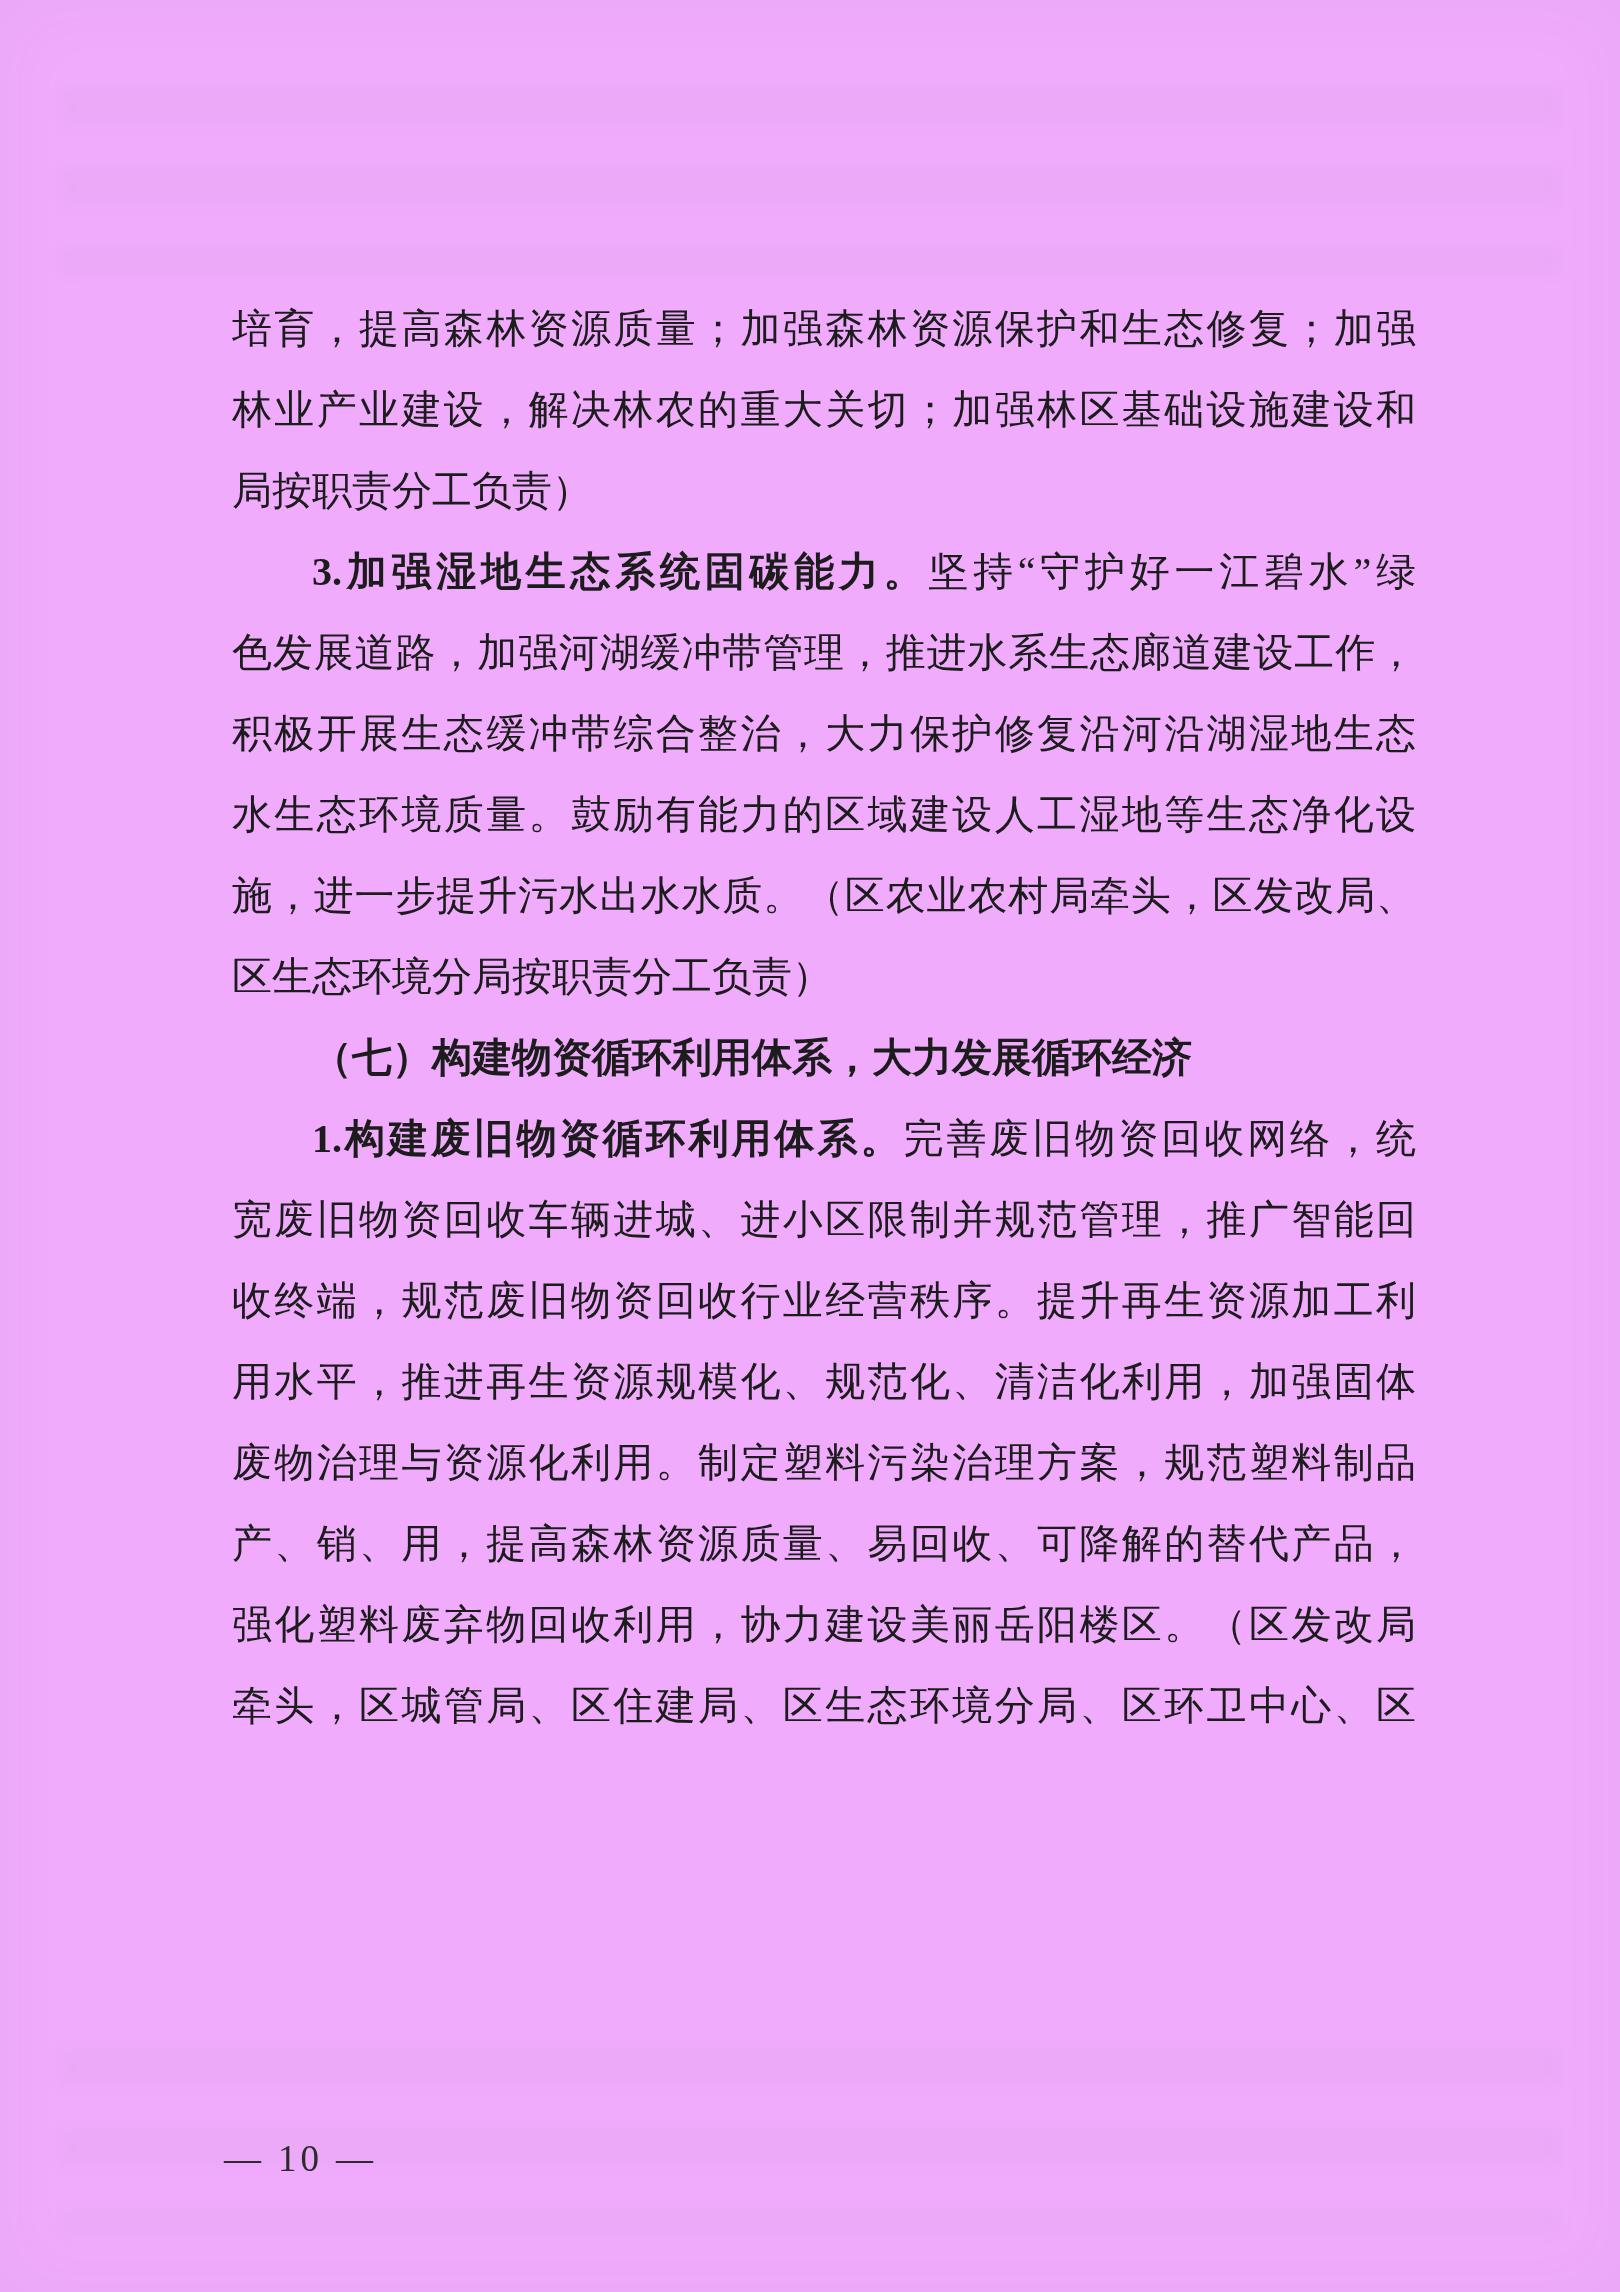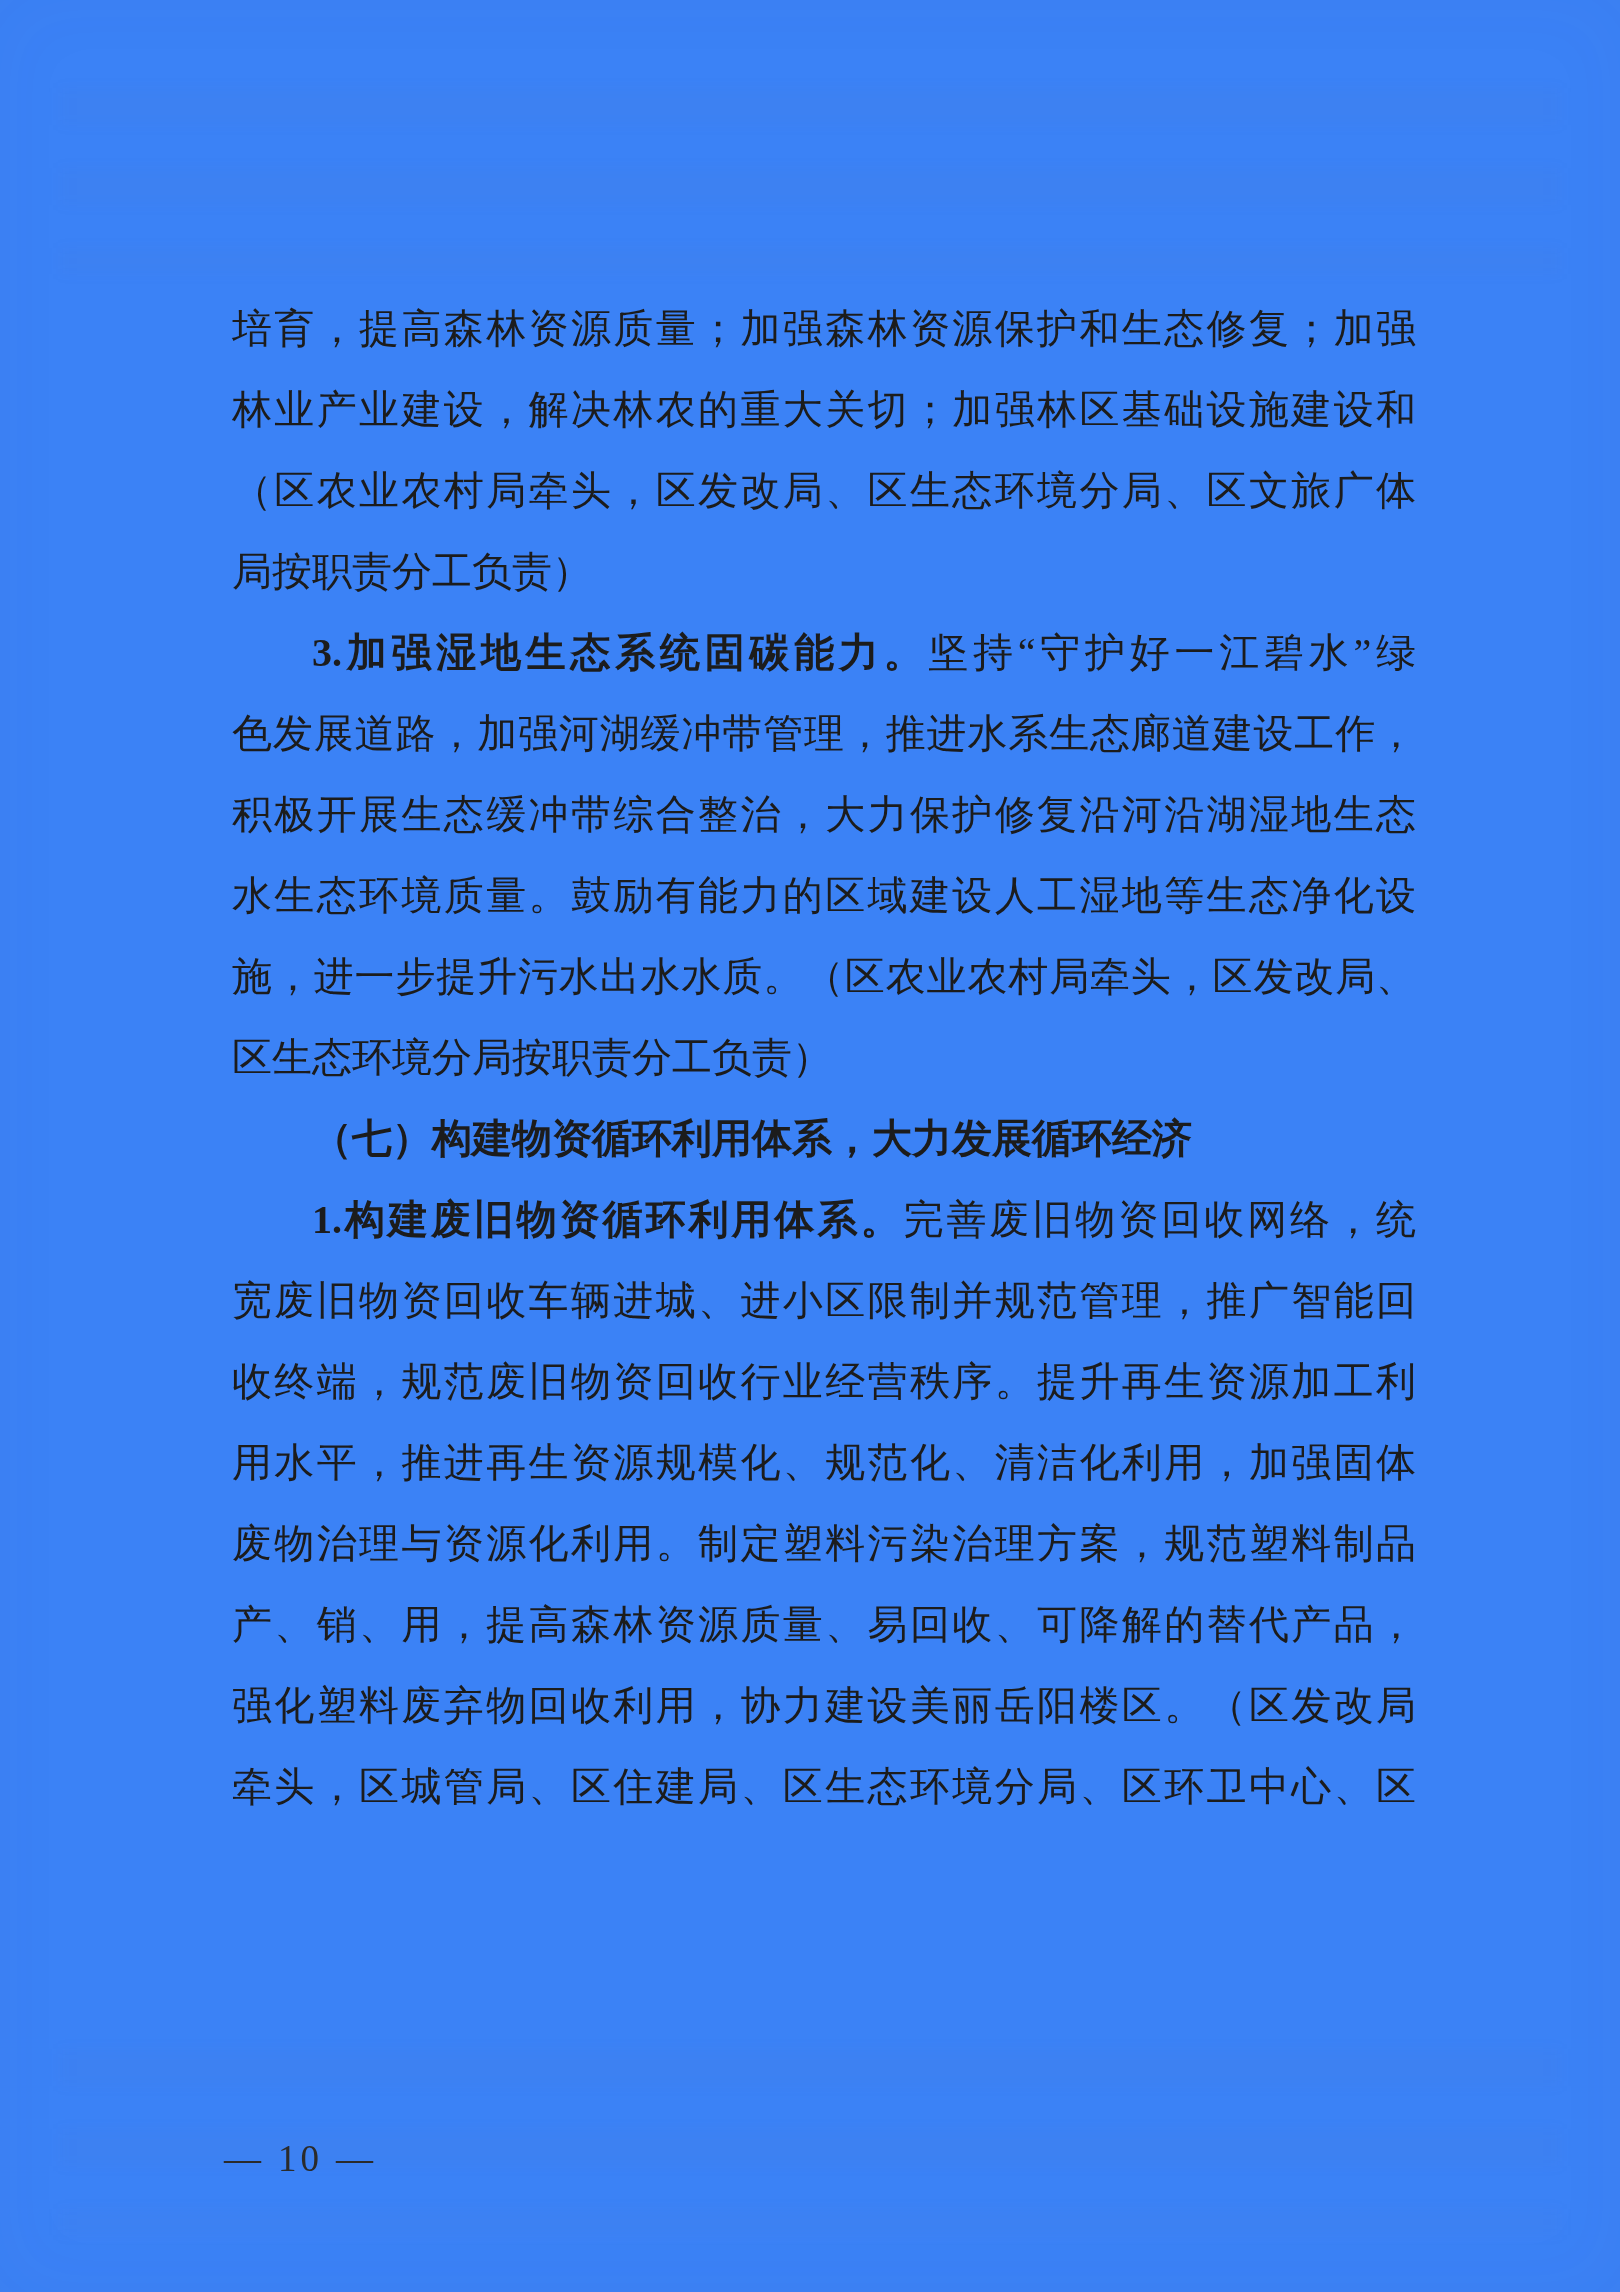--- a/index.html
+++ b/index.html
@@ -9,21 +9,21 @@
   }
   body {
     width: 1620px;
     height: 2293px;
     font-family: "Liberation Serif", "DejaVu Serif", serif;
   }
   .page {
     position: relative;
     width: 1620px;
     height: 2293px;
-    background: #3b82f6;
+    background: #f0abfc;
     overflow: hidden;
     box-shadow: inset 0 0 78px rgba(80,80,90,0.04);
   }
   
   .ghost {
     position: absolute;
     left: 59px;
     right: 59px;
     pointer-events: none;
     background: repeating-linear-gradient(
@@ -75,21 +75,20 @@
 </head>
 <body>
 
 <div class="page">
   <div class="ghost ghost-top"></div>
   <div class="ghost ghost-bottom"></div>
 
   <div class="text-block" id="text-block">
       <div class="line just"><span class="seg">培育，提高森林资源质量；加强森林资源保护和生态修复；加强</span></div>
       <div class="line just"><span class="seg">林业产业建设，解决林农的重大关切；加强林区基础设施建设和</span></div>
-      <div class="line just"><span class="seg">（区农业农村局牵头，区发改局、区生态环境分局、区文旅广体</span></div>
       <div class="line"><span class="seg">局按职责分工负责）</span></div>
       <div class="line indent just"><span class="seg bold">3.加强湿地生态系统固碳能力。</span><span class="seg">坚持“守护好一江碧水”绿</span></div>
       <div class="line just"><span class="seg">色发展道路，加强河湖缓冲带管理，推进水系生态廊道建设工作，</span></div>
       <div class="line just"><span class="seg">积极开展生态缓冲带综合整治，大力保护修复沿河沿湖湿地生态</span></div>
       <div class="line just"><span class="seg">水生态环境质量。鼓励有能力的区域建设人工湿地等生态净化设</span></div>
       <div class="line just"><span class="seg">施，进一步提升污水出水水质。（区农业农村局牵头，区发改局、</span></div>
       <div class="line"><span class="seg">区生态环境分局按职责分工负责）</span></div>
       <div class="line indent"><span class="seg bold">（七）构建物资循环利用体系，大力发展循环经济</span></div>
       <div class="line indent just"><span class="seg bold">1.构建废旧物资循环利用体系。</span><span class="seg">完善废旧物资回收网络，统</span></div>
       <div class="line just"><span class="seg">宽废旧物资回收车辆进城、进小区限制并规范管理，推广智能回</span></div>

